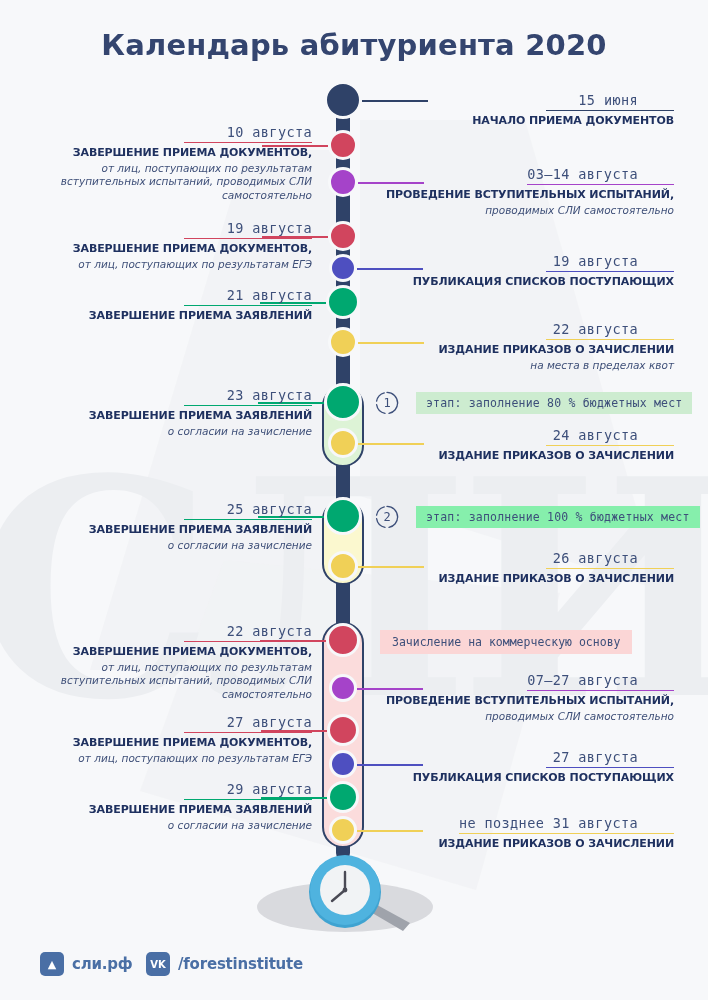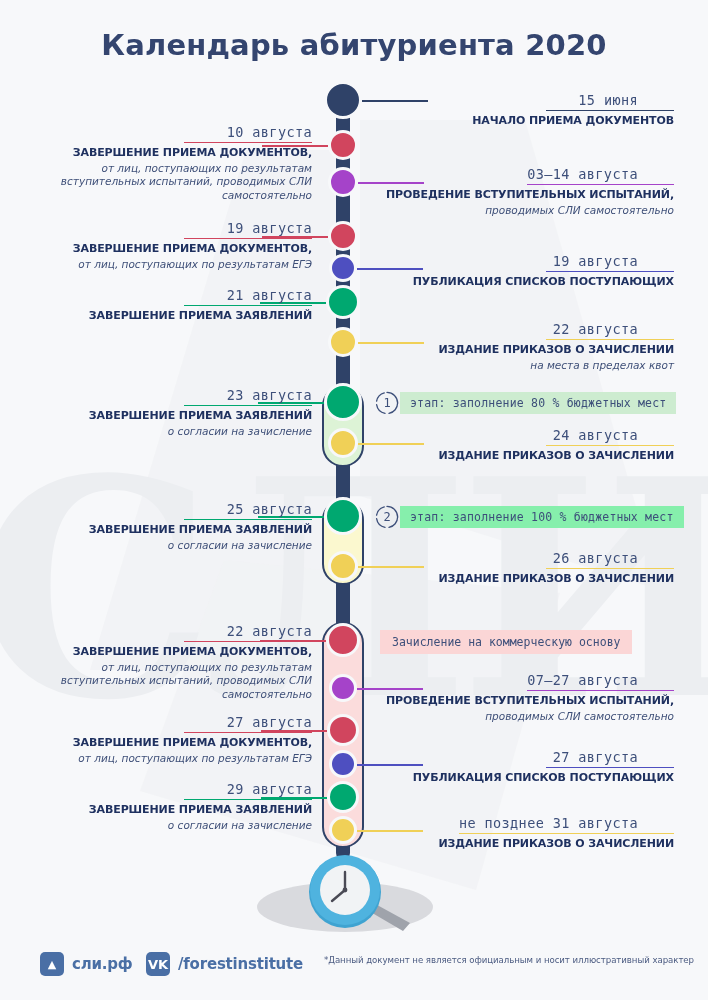--- a/index.html
+++ b/index.html
@@ -92,21 +92,21 @@
     display:flex;align-items:center;justify-content:center;
   }
   .stage-ring svg{position:absolute;left:0;top:0;}
   .stage-num{
     font-family:"DejaVu Sans Mono","Liberation Mono",monospace;
     font-size:12px;color:#3d4f7a;position:relative;z-index:2;
   }
   .stage-label{
     font-family:"DejaVu Sans Mono","Liberation Mono",monospace;
     font-size:11.5px;color:#3d4f7a;letter-spacing:.2px;
-    padding:4px 10px;margin-left:0;white-space:nowrap;
+    padding:4px 10px;margin-left:16px;white-space:nowrap;
   }
   .stage-label.green{background:#cdecd0;}
   .stage-label.yellow{background:#86efac;}
   .banner-pink{
     position:absolute;z-index:8;
     font-family:"DejaVu Sans Mono","Liberation Mono",monospace;
     font-size:11.5px;color:#3d4f7a;background:#fbd6d6;
     padding:5px 12px;white-space:nowrap;
   }
 
@@ -246,19 +246,18 @@
     <circle cx="95" cy="45" r="2.4" fill="#4a4a55"></circle>
   </svg>
 </div>
 
 <div class="footer">
   <div class="logo-item" id="logo-0" style="left:40px;top:6px;">
     <div class="logo-box">▲</div>
     <div class="logo-text">сли.рф</div>
   </div>
   <div class="logo-item" id="logo-1" style="left:146px;top:6px;">
-    <div class="logo-box" style="font-size:13px;">VK</div>
+    <div class="logo-box" style="font-size:10px;">VK</div>
     <div class="logo-text">/forestinstitute</div>
   </div>
-  <div class="disclaimer">*Данный документ не является официальным и носит иллюстративный характер</div>
 </div>
 
 <div class="banner-pink" style="left: 380px; top: 630px;">Зачисление на коммерческую основу</div>
 
 </body></html>

